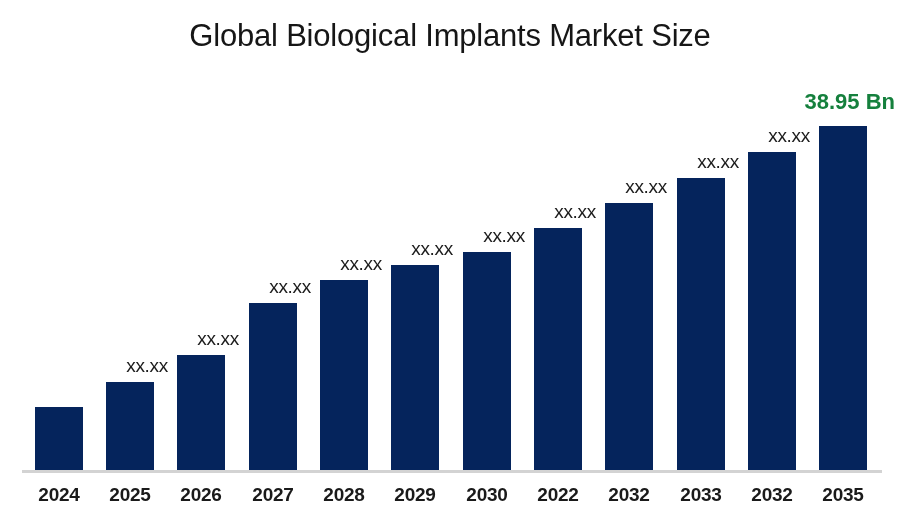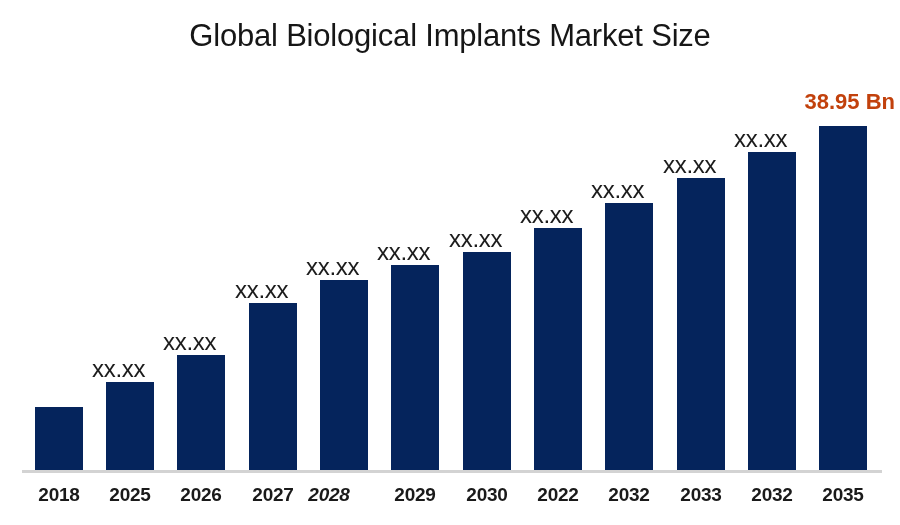--- a/index.html
+++ b/index.html
@@ -48,32 +48,32 @@
     height: 3px;
     background: #d3d3d3;
   }
   .bar {
     position: absolute;
     background: #05245c;
     width: 48px;
   }
   .bar-value-label {
     position: absolute;
-    font-size: 24px;
+    font-size: 19px;
     font-weight: normal;
     color: #1c1c1c;
-    text-align: left;
+    text-align: right;
     width: 76px;
     white-space: nowrap;
     letter-spacing: -0.3px;
   }
   .bar-value-label.emphasis {
     font-size: 22px;
     font-weight: bold;
-    color: #c2410c;
+    color: #15803d;
     letter-spacing: 0px;
   }
   .bar-value-label.first-emphasis {
     width: 100px;
     text-align: left;
   }
   .bar-value-label.last-emphasis {
     width: 130px;
     text-align: right;
   }
@@ -93,37 +93,37 @@
 
 <div id="chart-root">
 
   <div id="chart-title">Global Biological Implants Market Size</div>
 
   <div id="plot-area">
 
     <div id="baseline"></div>
 
     <div class="bar" style="left:35px; top:407px; height:63px;"></div>
-    <div class="tick-label" style="left:21px;">2018</div>
+    <div class="tick-label" style="left:21px;">2024</div>
 
     <div class="bar" style="left:106px; top:382px; height:88px;"></div>
     <div class="bar-value-label" style="left:92px; top:355px;">xx.xx</div>
     <div class="tick-label" style="left:92px;">2025</div>
 
     <div class="bar" style="left:177px; top:355px; height:115px;"></div>
     <div class="bar-value-label" style="left:163px; top:328px;">xx.xx</div>
     <div class="tick-label" style="left:163px;">2026</div>
 
     <div class="bar" style="left:249px; top:303px; height:167px;"></div>
     <div class="bar-value-label" style="left:235px; top:276px;">xx.xx</div>
     <div class="tick-label" style="left:235px;">2027</div>
 
     <div class="bar" style="left:320px; top:280px; height:190px;"></div>
     <div class="bar-value-label" style="left:306px; top:253px;">xx.xx</div>
-    <div class="tick-label" style="left:291px;font-style:italic;">2028</div>
+    <div class="tick-label" style="left:306px;">2028</div>
 
     <div class="bar" style="left:391px; top:265px; height:205px;"></div>
     <div class="bar-value-label" style="left:377px; top:238px;">xx.xx</div>
     <div class="tick-label" style="left:377px;">2029</div>
 
     <div class="bar" style="left:463px; top:252px; height:218px;"></div>
     <div class="bar-value-label" style="left:449px; top:225px;">xx.xx</div>
     <div class="tick-label" style="left:449px;">2030</div>
 
     <div class="bar" style="left:534px; top:228px; height:242px;"></div>

